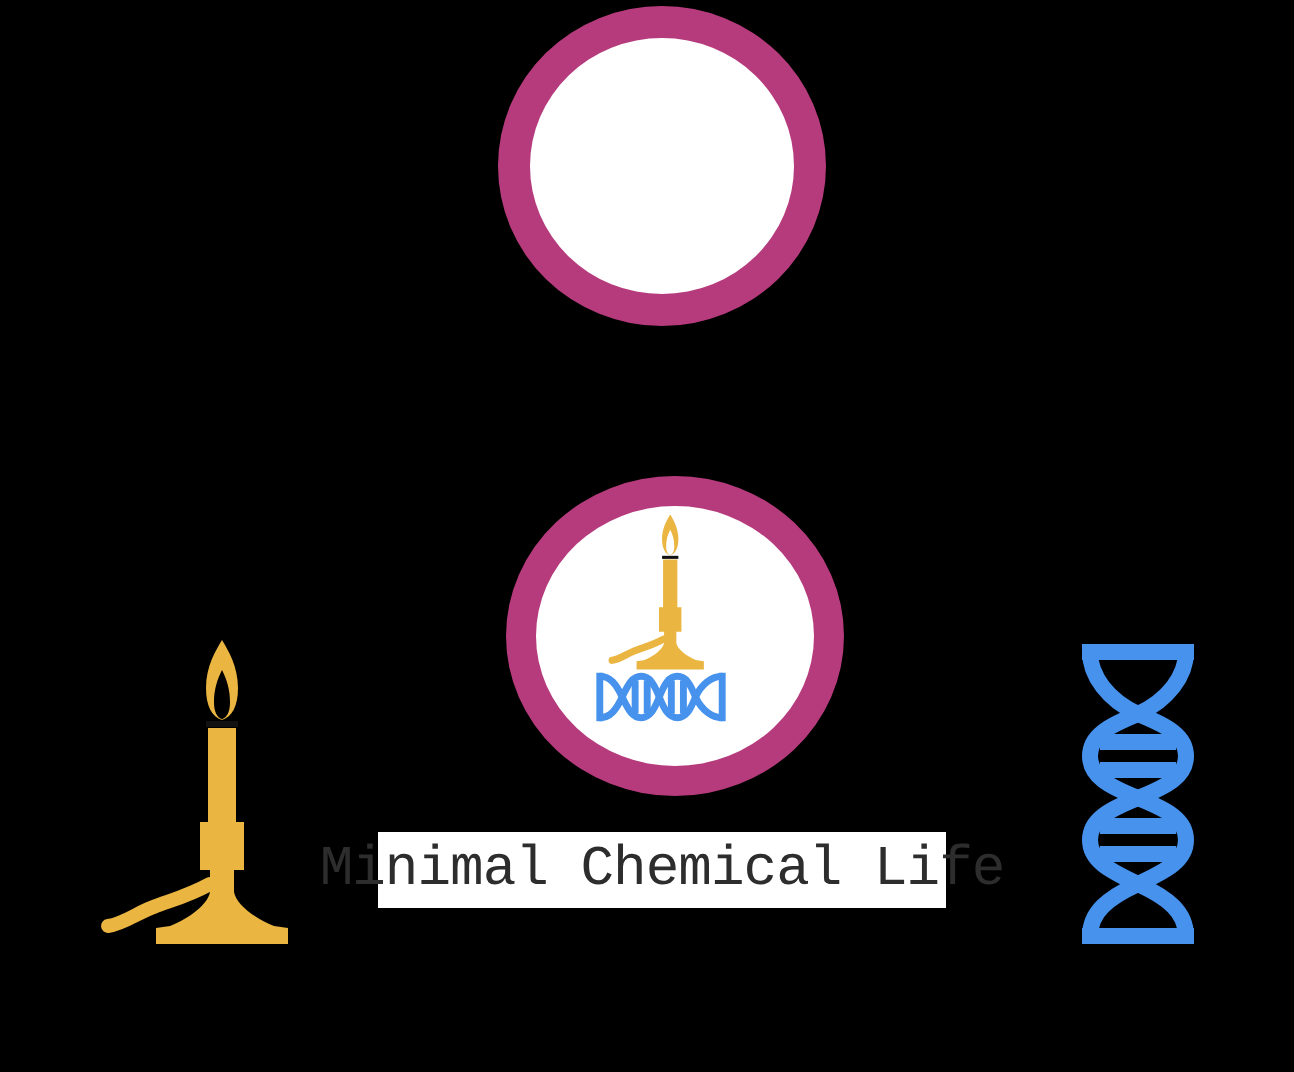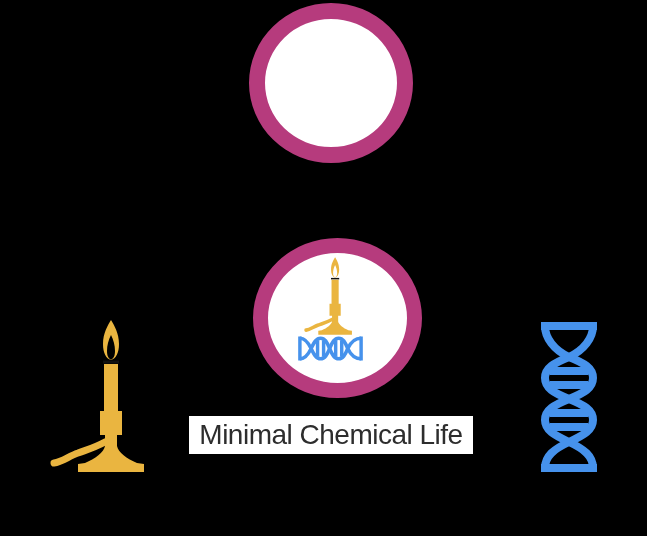--- a/index.html
+++ b/index.html
@@ -1,20 +1,20 @@
 <!DOCTYPE html>
 <html style="--c-background: #000000; --c-ring: #b63b7d; --c-ring-fill: #ffffff; --c-burner: #eab540; --c-dna: #4692ec; --c-gap-line: #111111; --c-label-bg: #ffffff; --c-label-text: #2d2d2d;"><head>
 <meta charset="utf-8">
 <style>
   html,body{margin:0;padding:0;background:#000;}
   .canvas{
     position:relative;width:635px;height:536px;
     background:var(--c-background,#000);
     overflow:hidden;
-    font-family:Liberation Sans, sans-serif;
+    font-family:Liberation Mono, monospace;
   }
   .node{
     position:absolute;box-sizing:border-box;
     border-style:solid;border-color:var(--c-ring,#b63b7d);
     background:var(--c-ring-fill,#fff);
     border-radius:50%;
   }
   .node-top{left:249px;top:3px;width:164px;height:160px;border-width:16px;}
   .node-mid{left:253px;top:238px;width:169px;height:160px;border-width:15px;}
   .icon{position:absolute;display:block;}

